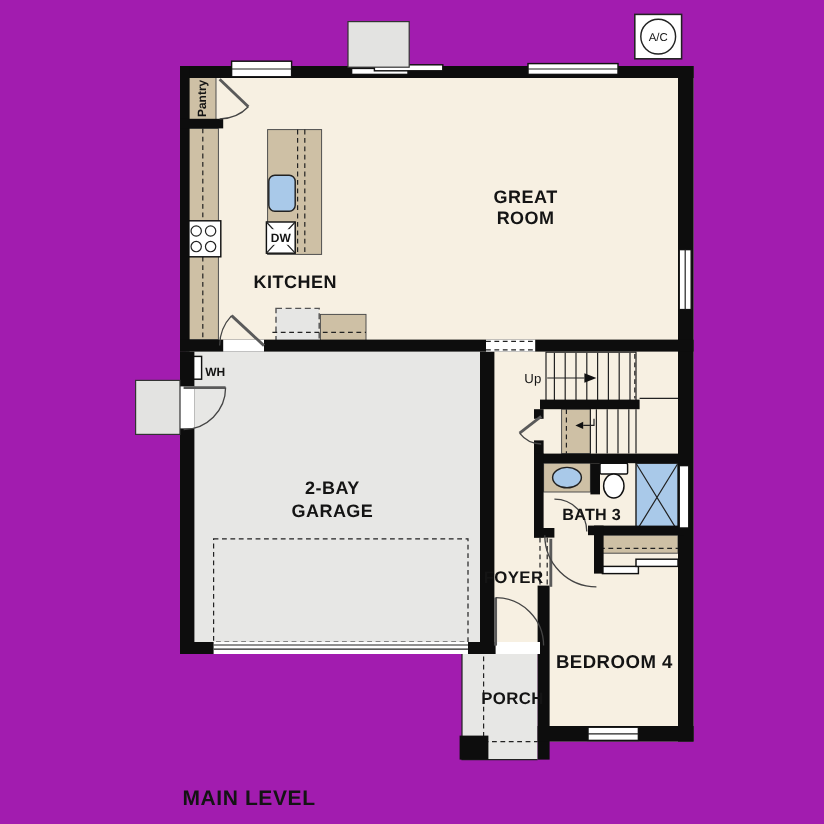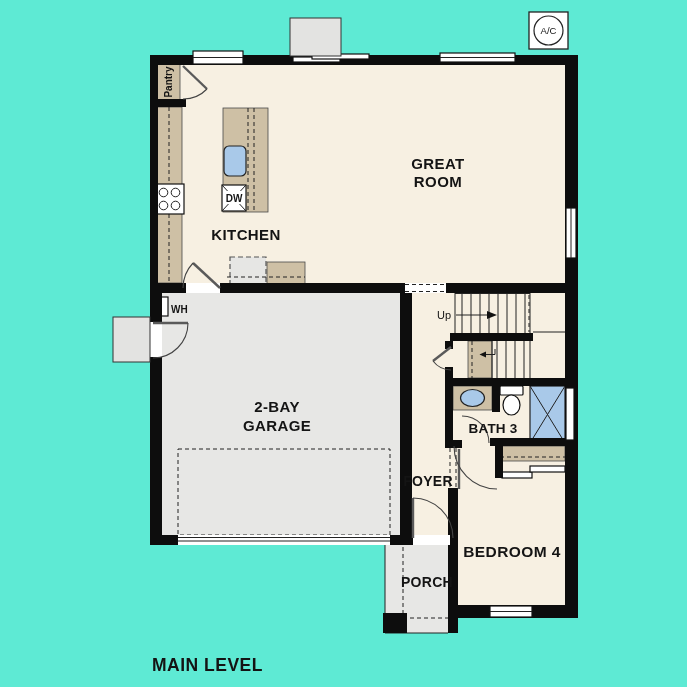--- a/index.html
+++ b/index.html
@@ -1,16 +1,16 @@
 <!DOCTYPE html>
 <html style="--c-floor: #f7f0e2; --c-cabinet: #cec0a5; --c-garage: #e7e7e5; --c-exterior: #e3e3e1; --c-fixture: #a9c9e9; --c-wall: #0d0d0d;"><head>
 <meta charset="utf-8">
 <style>
   html,body{margin:0;padding:0;background:#fff;}
-  .plan-stage{position:relative;width:687px;height:687px;background:#5eead4;overflow:hidden;}
+  .plan-stage{position:relative;width:687px;height:687px;background:#a21caf;overflow:hidden;}
   svg{position:absolute;left:0;top:0;}
   svg text{font-family:"Liberation Sans","DejaVu Sans",sans-serif;font-weight:bold;fill:#141414;}
   .wall{fill:var(--c-wall,#0d0d0d);}
   .floor{fill:var(--c-floor,#f7f0e2);}
   .gar{fill:var(--c-garage,#e7e7e5);}
   .out{fill:var(--c-exterior,#e3e3e1);stroke:#333;stroke-width:1;}
   .tan{fill:var(--c-cabinet,#cec0a5);stroke:#4a4a4a;stroke-width:.8;}
   .blue{fill:var(--c-fixture,#a9c9e9);stroke:#222;stroke-width:1.2;}
   .wfix{fill:#ffffff;stroke:#111;stroke-width:1.2;}
   .win{fill:#ffffff;stroke:#111;stroke-width:1.2;}

